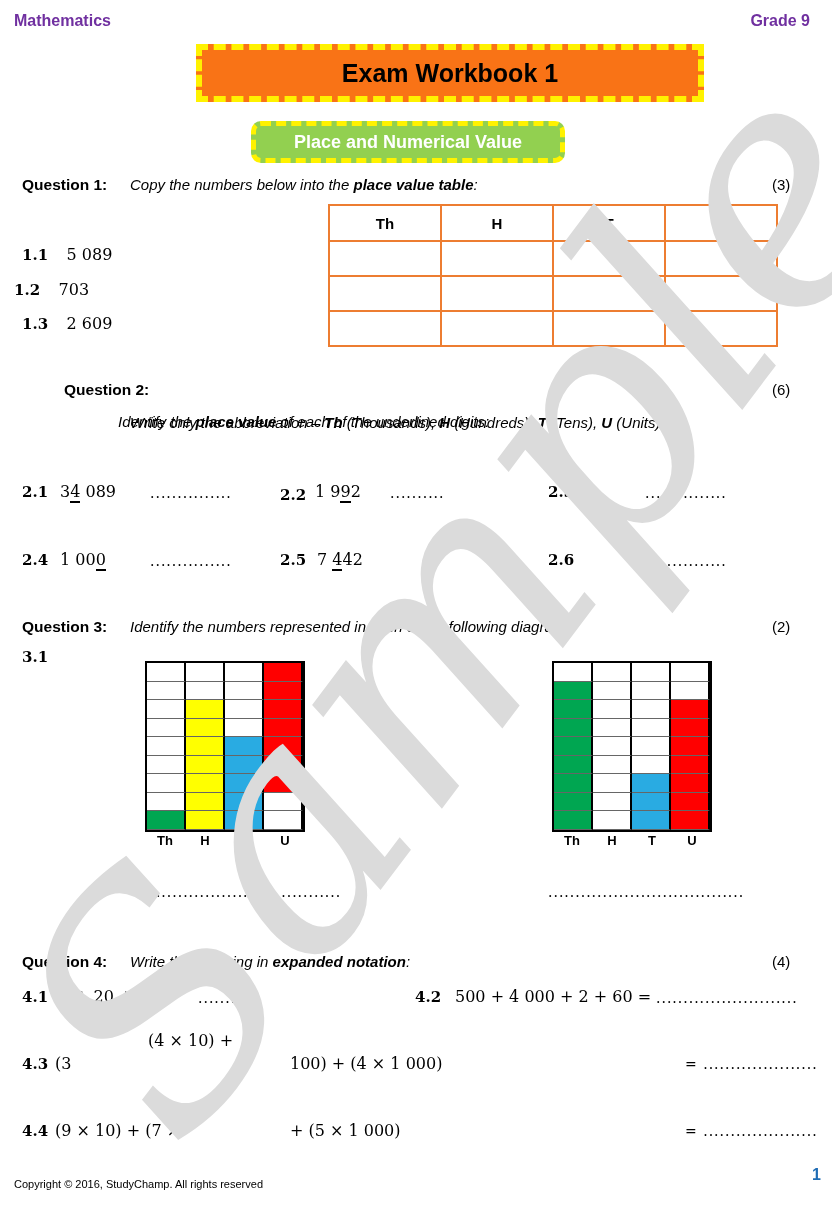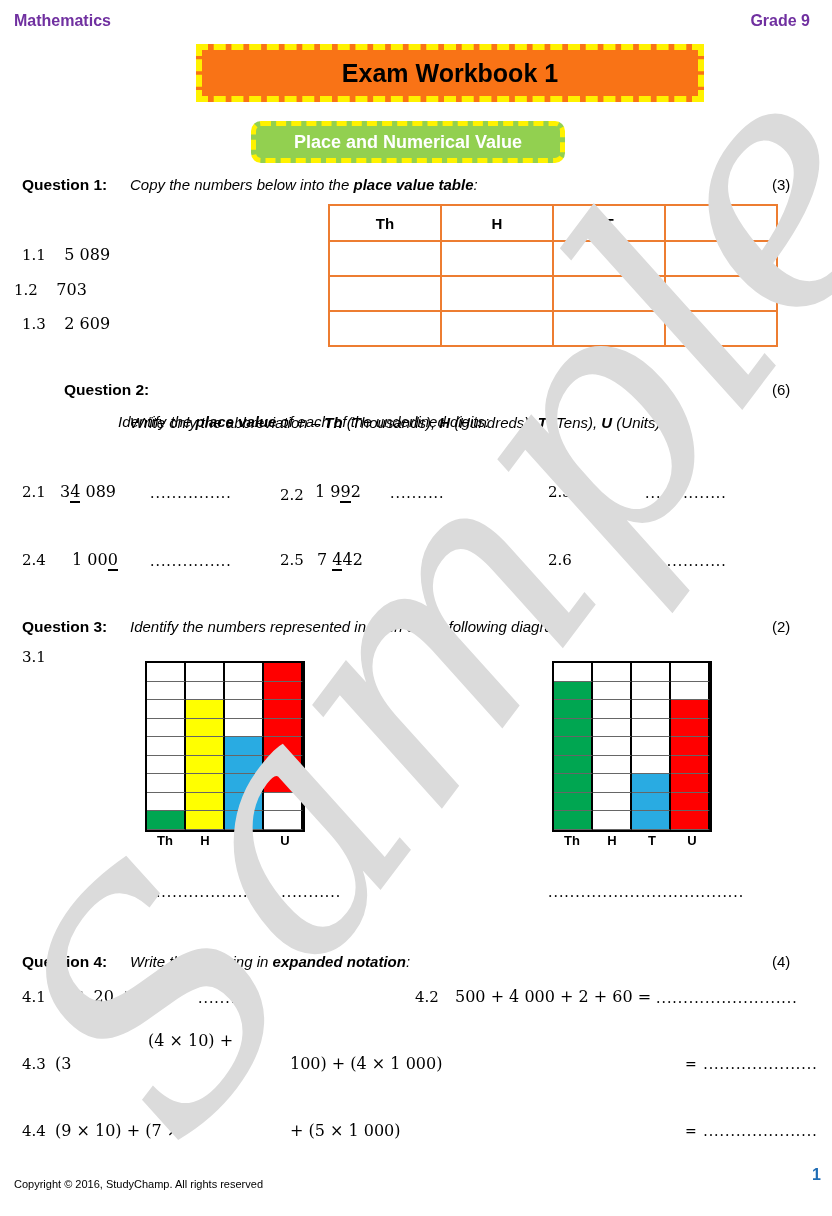--- a/index.html
+++ b/index.html
@@ -11,21 +11,21 @@
             display:flex;align-items:center;justify-content:center;
             font-weight:bold;font-size:25px;background:#f97316;margin-left:43px;}
   .topicbtn{left:251px;top:121px;width:304px;height:32px;background:#92D050;
             border:5px dashed #FFF200;border-radius:10px;display:flex;align-items:center;
             justify-content:center;color:#fff;font-weight:bold;font-size:18px;}
   .qlabel{font-weight:bold;font-size:15.5px;}
   .instr{font-style:italic;font-size:15px;}
   .instr .b{font-weight:bold;}
   .marks{font-size:15px;}
   .serif{font-family:"DejaVu Serif",serif;font-size:16px;}
-  .num{font-family:"DejaVu Serif",serif;font-size:15px;}
+  .num{font-family:"DejaVu Serif",serif;font-size:15px;font-weight:bold;}
   .uline{border-bottom:2px solid #000;}
   .dots{font-size:14px;letter-spacing:1px;font-family:"DejaVu Serif",serif;}
   table.pv{border-collapse:collapse;}
   table.pv th,table.pv td{border:2px solid #ED7D31;}
   table.pv th{width:108px;height:32px;font-size:15px;font-weight:bold;text-align:center;background:#fff;}
   table.pv td{height:31px;}
   .pv-grid{display:grid;grid-template-columns:repeat(4,39px);grid-auto-rows:18.5px;
            border:2px solid #000;width:156px;background:#fff;}
   .pv-cell{border-right:2px solid #000;border-bottom:1px solid #666;box-sizing:border-box;}
   .pv-labels{display:flex;width:160px;margin-top:1px;}
@@ -110,21 +110,21 @@
   <div class="abs dots" style="left:150px;top:485px;">...............</div>
 
   <div class="abs num" style="left:280px;top:486px;text-align:right;">2.2</div>
   <div class="abs serif" style="left:315px;top:482px;"><span>1 9</span><span class="uline">9</span><span>2</span></div>
   <div class="abs dots" style="left:390px;top:485px;">..........</div>
 
   <div class="abs num" style="left:548px;top:483px;">2.3</div>
   <div class="abs dots" style="left:645px;top:485px;">...............</div>
 
   <div class="abs num" style="left:22px;top:551px;">2.4</div>
-  <div class="abs serif" style="left:60px;top:550px;margin-left:12px;"><span>1 00</span><span class="uline">0</span><span></span></div>
+  <div class="abs serif" style="left:60px;top:550px;"><span>1 00</span><span class="uline">0</span><span></span></div>
   <div class="abs dots" style="left:150px;top:553px;">...............</div>
 
   <div class="abs num" style="left:280px;top:551px;">2.5</div>
   <div class="abs serif" style="left:317px;top:550px;"><span>7 </span><span class="uline">4</span><span>42</span></div>
 
   <div class="abs num" style="left:548px;top:551px;">2.6</div>
   <div class="abs dots" style="left:645px;top:553px;">...............</div>
 
   <div class="abs qlabel" style="left:22px;top:618px;">Question 3:</div>
   <div class="abs instr" style="left:130px;top:618px;"><span>Identify the numbers represented in each of the following diagrams:</span></div>

